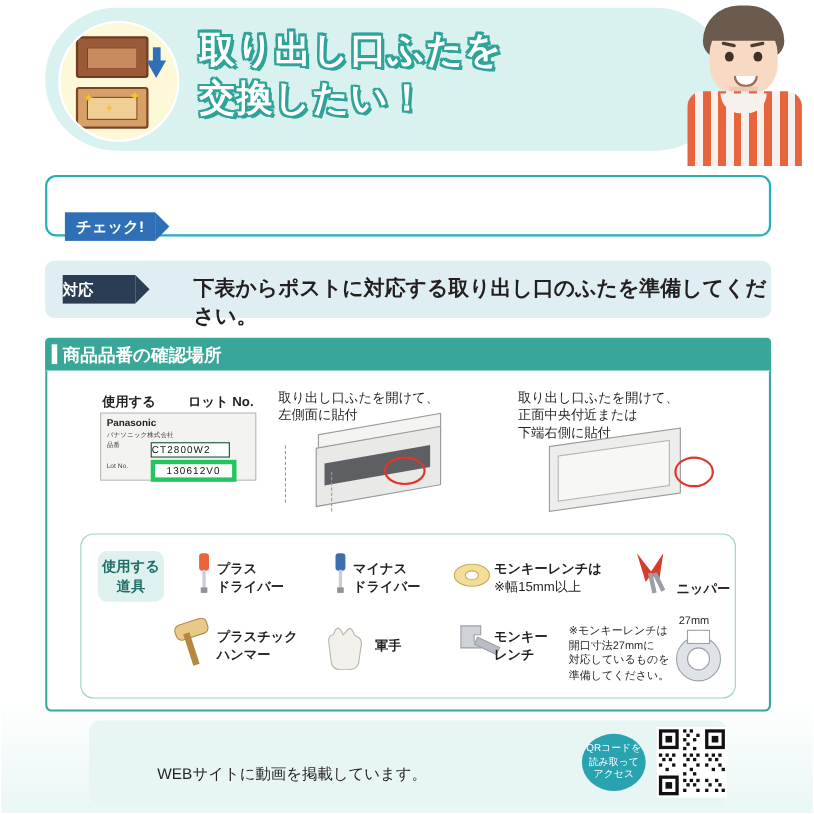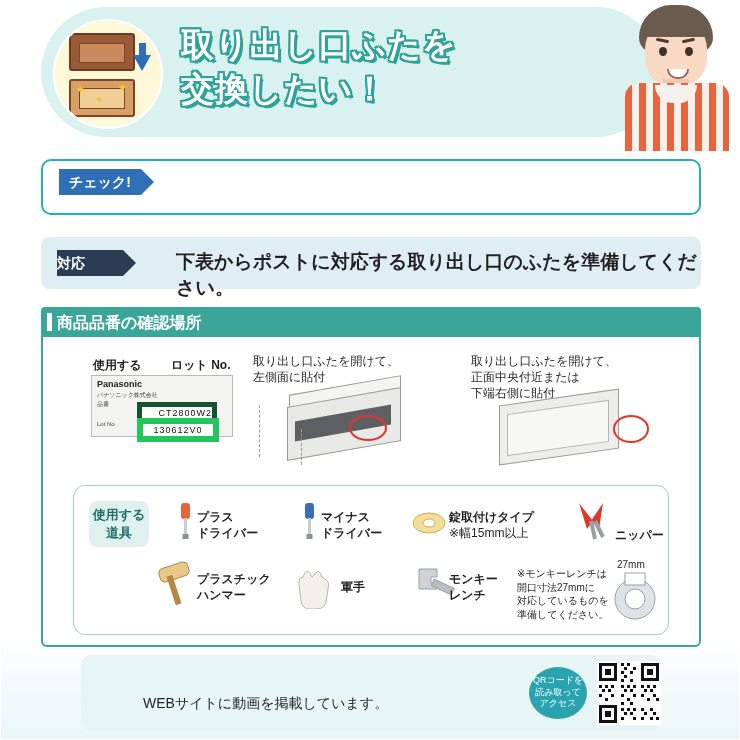--- a/index.html
+++ b/index.html
@@ -83,21 +83,21 @@
   .p-neck{position:absolute;left:48px;top:78px;width:26px;height:14px;background:#f0c7ae;}
   .p-collar{position:absolute;left:40px;top:84px;width:42px;height:18px;background:#f6f1ec;border-radius:0 0 18px 18px;}
 
   
   .row-check{
     position:absolute;left:40px;top:158px;width:660px;height:56px;
     background:#ffffff;border:2px solid #24b0b8;border-radius:10px;
     box-sizing:border-box;
   }
   .tag{
-    position:absolute;left:16px;top:8px;height:26px;
+    position:absolute;left:16px;top:32px;height:26px;
     background:#2f6fb5;color:#fff;font-size:14px;font-weight:bold;
     line-height:26px;padding:0 10px;
   }
   .tag:after{
     content:"";position:absolute;right:-13px;top:0;
     border-left:13px solid #2f6fb5;
     border-top:13px solid transparent;border-bottom:13px solid transparent;
   }
   .row-check .txt{
     position:absolute;left:145px;top:13px;font-size:19px;color:#231f20;font-weight:bold;
@@ -140,26 +140,26 @@
   .label-img{
     position:absolute;left:90px;top:374px;width:140px;height:60px;
     background:#f3f3f1;border:1px solid #b9b9b7;
   }
   .label-img .pn{position:absolute;left:5px;top:3px;font-size:9px;font-weight:bold;color:#222;}
   .label-img .l1{position:absolute;left:5px;top:15px;font-size:6px;color:#444;}
   .label-img .l2{position:absolute;left:5px;top:24px;font-size:6px;color:#444;}
   .label-img .l3{position:absolute;left:5px;top:45px;font-size:6px;color:#444;}
   .label-img .code{
     position:absolute;left:45px;top:26px;width:70px;height:12px;
-    background:#ffffff;border:5px solid #14532d;
-    font-size:9px;color:#111;text-align:right;line-height:12px;letter-spacing:1px;
+    background:#ffffff;border:1px solid #14532d;
+    font-size:9px;color:#111;text-align:left;line-height:12px;letter-spacing:1px;
   }
   .label-img .lot{
     position:absolute;left:45px;top:42px;width:70px;height:12px;
-    background:#ffffff;border:6px solid #22c55e;
+    background:#ffffff;border:4px solid #22c55e;
     font-size:9px;color:#111;text-align:center;line-height:12px;letter-spacing:1px;
   }
   .cap-note{position:absolute;font-size:12px;color:#231f20;line-height:1.35;}
 
   
   .post2{position:absolute;left:268px;top:378px;width:150px;height:82px;}
   .post2 .body{position:absolute;left:18px;top:18px;width:112px;height:52px;background:#e9e9e7;border:1px solid #9a9a98;transform:skewY(-10deg);}
   .post2 .slot{position:absolute;left:26px;top:34px;width:96px;height:20px;background:#5d5f62;transform:skewY(-10deg);}
   .post2 .lid{position:absolute;left:20px;top:6px;width:110px;height:22px;background:#f4f4f2;border:1px solid #9a9a98;transform:skewY(-10deg);}
   .dash{position:absolute;border-left:1px dashed #9a9a98;}
@@ -319,21 +319,21 @@
   <div class="tool" style="left:320px;top:508px;">
     <div>マイナス</div>
     <div>ドライバー</div>
   </div>
 
   <svg style="position:absolute;left:410px;top:508px;" width="36" height="28">
     <ellipse cx="18" cy="14" rx="16" ry="10" fill="#f2dd9a" stroke="#c8ad55"></ellipse>
     <ellipse cx="18" cy="14" rx="6" ry="4" fill="#ffffff" stroke="#c8ad55"></ellipse>
   </svg>
   <div class="tool" style="left:448px;top:508px;">
-    <div>錠取付けタイプ</div>
+    <div>モンキーレンチは</div>
     <div style="font-weight:normal;">※幅15mm以上</div>
   </div>
 
   <svg style="position:absolute;left:572px;top:498px;" width="44" height="44">
     <path d="M6 4 L20 22 L14 30 Z" fill="#d83a2c"></path>
     <path d="M30 4 L18 22 L26 30 Z" fill="#d83a2c"></path>
     <path d="M18 22 L22 40" stroke="#9aa0a6" stroke-width="4"></path>
     <path d="M22 22 L30 38" stroke="#9aa0a6" stroke-width="4"></path>
   </svg>
   <div class="tool" style="left:614px;top:526px;">

